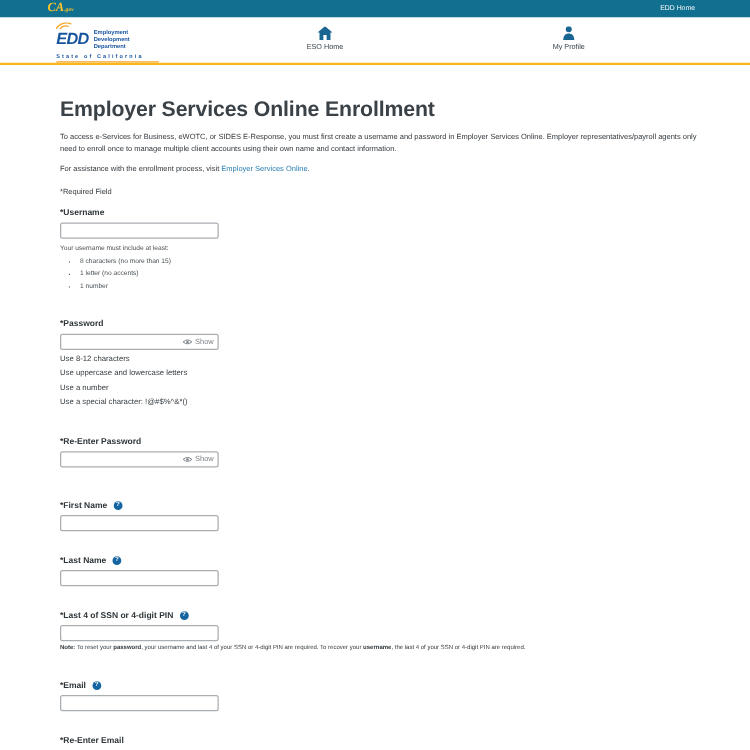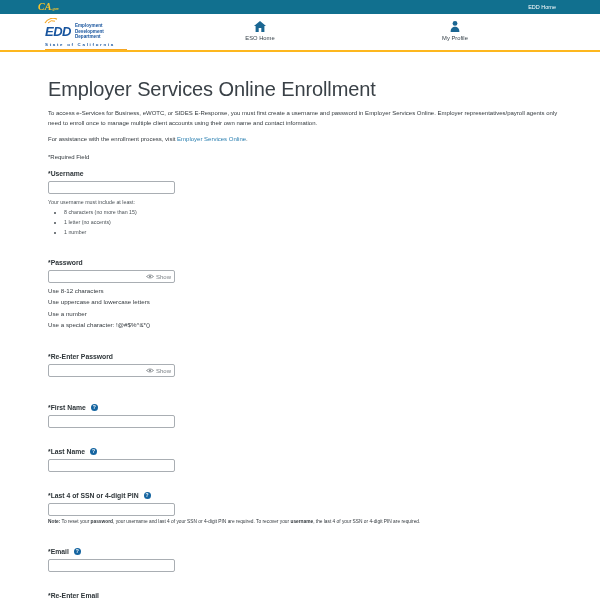--- a/index.html
+++ b/index.html
@@ -30,21 +30,21 @@
   .hdr-nav-item { position:absolute; top:7px; width:60px; display:flex; flex-direction:column;
                   align-items:center; gap:3px; cursor:pointer; }
   .hdr-nav-item .lbl { font-size:5.8px; color:#37424a; }
   .nav-eso { left:230px; }
   .nav-profile { left:425px; }
 
   .gold-rule { height:2px; background:#fdb71e; }
 
   
   .content { padding:0 40px 0 48px; color:#33393e; }
-  h1 { margin-top:26px; font-size:20px; font-weight:400; color:#3a4147; letter-spacing:-0.1px; }
+  h1 { margin-top:26px; font-size:17px; font-weight:700; color:#3a4147; letter-spacing:-0.1px; }
   .intro { margin-top:8px; font-size:6px; line-height:1.6; max-width:515px; color:#33393e; }
   .assist { margin-top:8px; font-size:6px; color:#33393e; }
   .assist a { color:#2a7fb0; text-decoration:none; cursor:pointer; }
   .required { margin-top:12px; font-size:6px; color:#33393e; }
 
   .form-label { font-size:6.8px; font-weight:bold; color:#2e3539; display:flex;
                 align-items:center; gap:5px; }
   .help-icon { width:7px; height:7px; border-radius:50%; background:#1464a0; color:#fff;
                font-size:5px; font-weight:bold; display:inline-flex; align-items:center;
                justify-content:center; cursor:pointer; flex:0 0 auto; line-height:1; }

